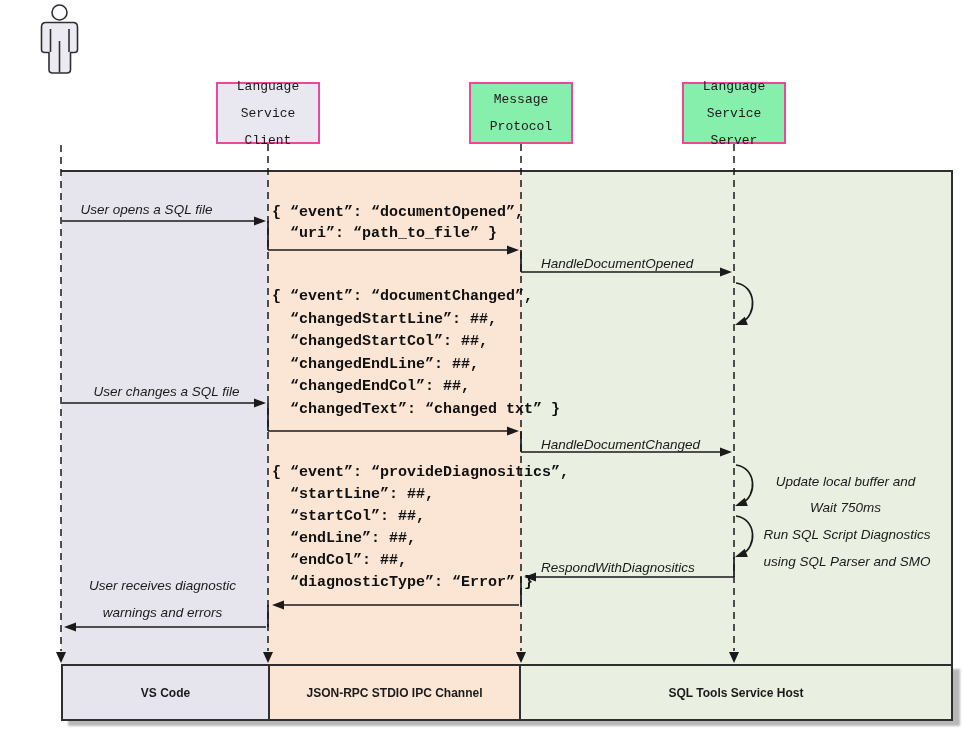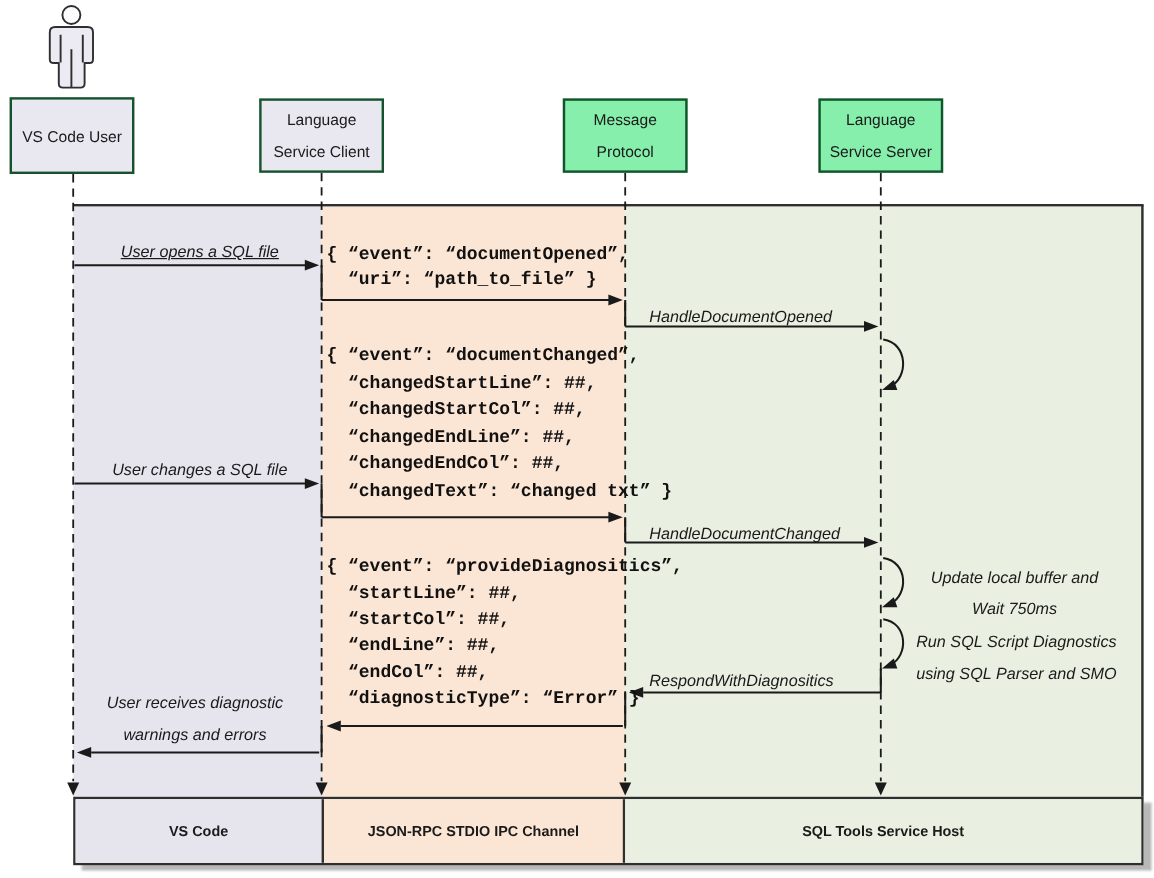--- a/index.html
+++ b/index.html
@@ -8,23 +8,23 @@
     font-family:"Liberation Sans","DejaVu Sans",sans-serif;color:#1a1a1a;overflow:hidden;
   }
   .band{position:absolute;top:172px;height:492px;}
   .band-user{left:61px;width:207px;background:#e6e5ee;}
   .band-ipc{left:268px;width:253px;background:#fbe6d5;}
   .band-host{left:521px;width:432px;background:#e9efe1;}
   .band-topline{position:absolute;left:61px;top:170px;width:892px;height:2px;background:#2f2f2f;}
   .band-rightline{position:absolute;left:951px;top:171px;width:2px;height:493px;background:#2f2f2f;}
   .overlay{position:absolute;left:0;top:0;width:962px;height:732px;pointer-events:none;}
   .hbox{
-    position:absolute;box-sizing:border-box;border:2px solid #14532d;
+    position:absolute;box-sizing:border-box;border:2px solid #ec4899;
     display:flex;flex-direction:column;justify-content:center;align-items:center;
-    font-size:13px;line-height:27px;text-align:center;
+    font-size:13px;line-height:27px;text-align:center;font-family:Liberation Mono, monospace;
   }
   .hbox.lav{background:#e9e8f1;}
   .hbox.grn{background:#86efac;}
   .lbl{position:absolute;font-style:italic;font-size:13.5px;line-height:26px;white-space:nowrap;}
   .lbl.ctr{text-align:center;white-space:normal;}
   .json{
     position:absolute;font-family:"Liberation Mono","DejaVu Sans Mono",monospace;
     font-size:15px;font-weight:bold;color:#111111;
   }
   .json div{white-space:pre;}
@@ -133,37 +133,34 @@
         <path d="M 736 465 C 757 468 757 496 742 503"></path>
         <polygon points="735,506 747.8,506.1 744.8,497.7" fill="#1a1a1a" stroke="none"></polygon>
       </g>
       <g>
         <path d="M 736 516 C 757 519 757 547 742 554"></path>
         <polygon points="735,557 747.8,557.1 744.8,548.7" fill="#1a1a1a" stroke="none"></polygon>
       </g>
     </g>
   </svg>
 
-  <div class="hbox lav" style="left:8px;top:81px;width:104px;height:64px;">
-    <div>VS Code User</div>
-  </div>
   <div class="hbox lav" style="left:216px;top:82px;width:104px;height:62px;">
     <div>Language</div>
     <div>Service Client</div>
   </div>
   <div class="hbox grn" style="left:469px;top:82px;width:104px;height:62px;">
     <div>Message</div>
     <div>Protocol</div>
   </div>
   <div class="hbox grn" style="left:682px;top:82px;width:104px;height:62px;">
     <div>Language</div>
     <div>Service Server</div>
   </div>
 
-  <div class="lbl ctr" style="left:65px;top:197px;width:203px;text-decoration:underline;">User opens a SQL file</div>
+  <div class="lbl ctr" style="left:45px;top:197px;width:203px;">User opens a SQL file</div>
   <div class="lbl ctr" style="left:65px;top:379px;width:203px;">User changes a SQL file</div>
   <div class="lbl ctr" style="left:61px;top:572px;width:203px;line-height:27px;">
     <div>User receives diagnostic</div>
     <div>warnings and errors</div>
   </div>
   <div class="lbl" style="left:541px;top:251px;">HandleDocumentOpened</div>
   <div class="lbl" style="left:541px;top:432px;">HandleDocumentChanged</div>
   <div class="lbl" style="left:541px;top:555px;">RespondWithDiagnositics</div>
 
   <div class="lbl ctr" style="left:758px;top:469px;width:175px;">

